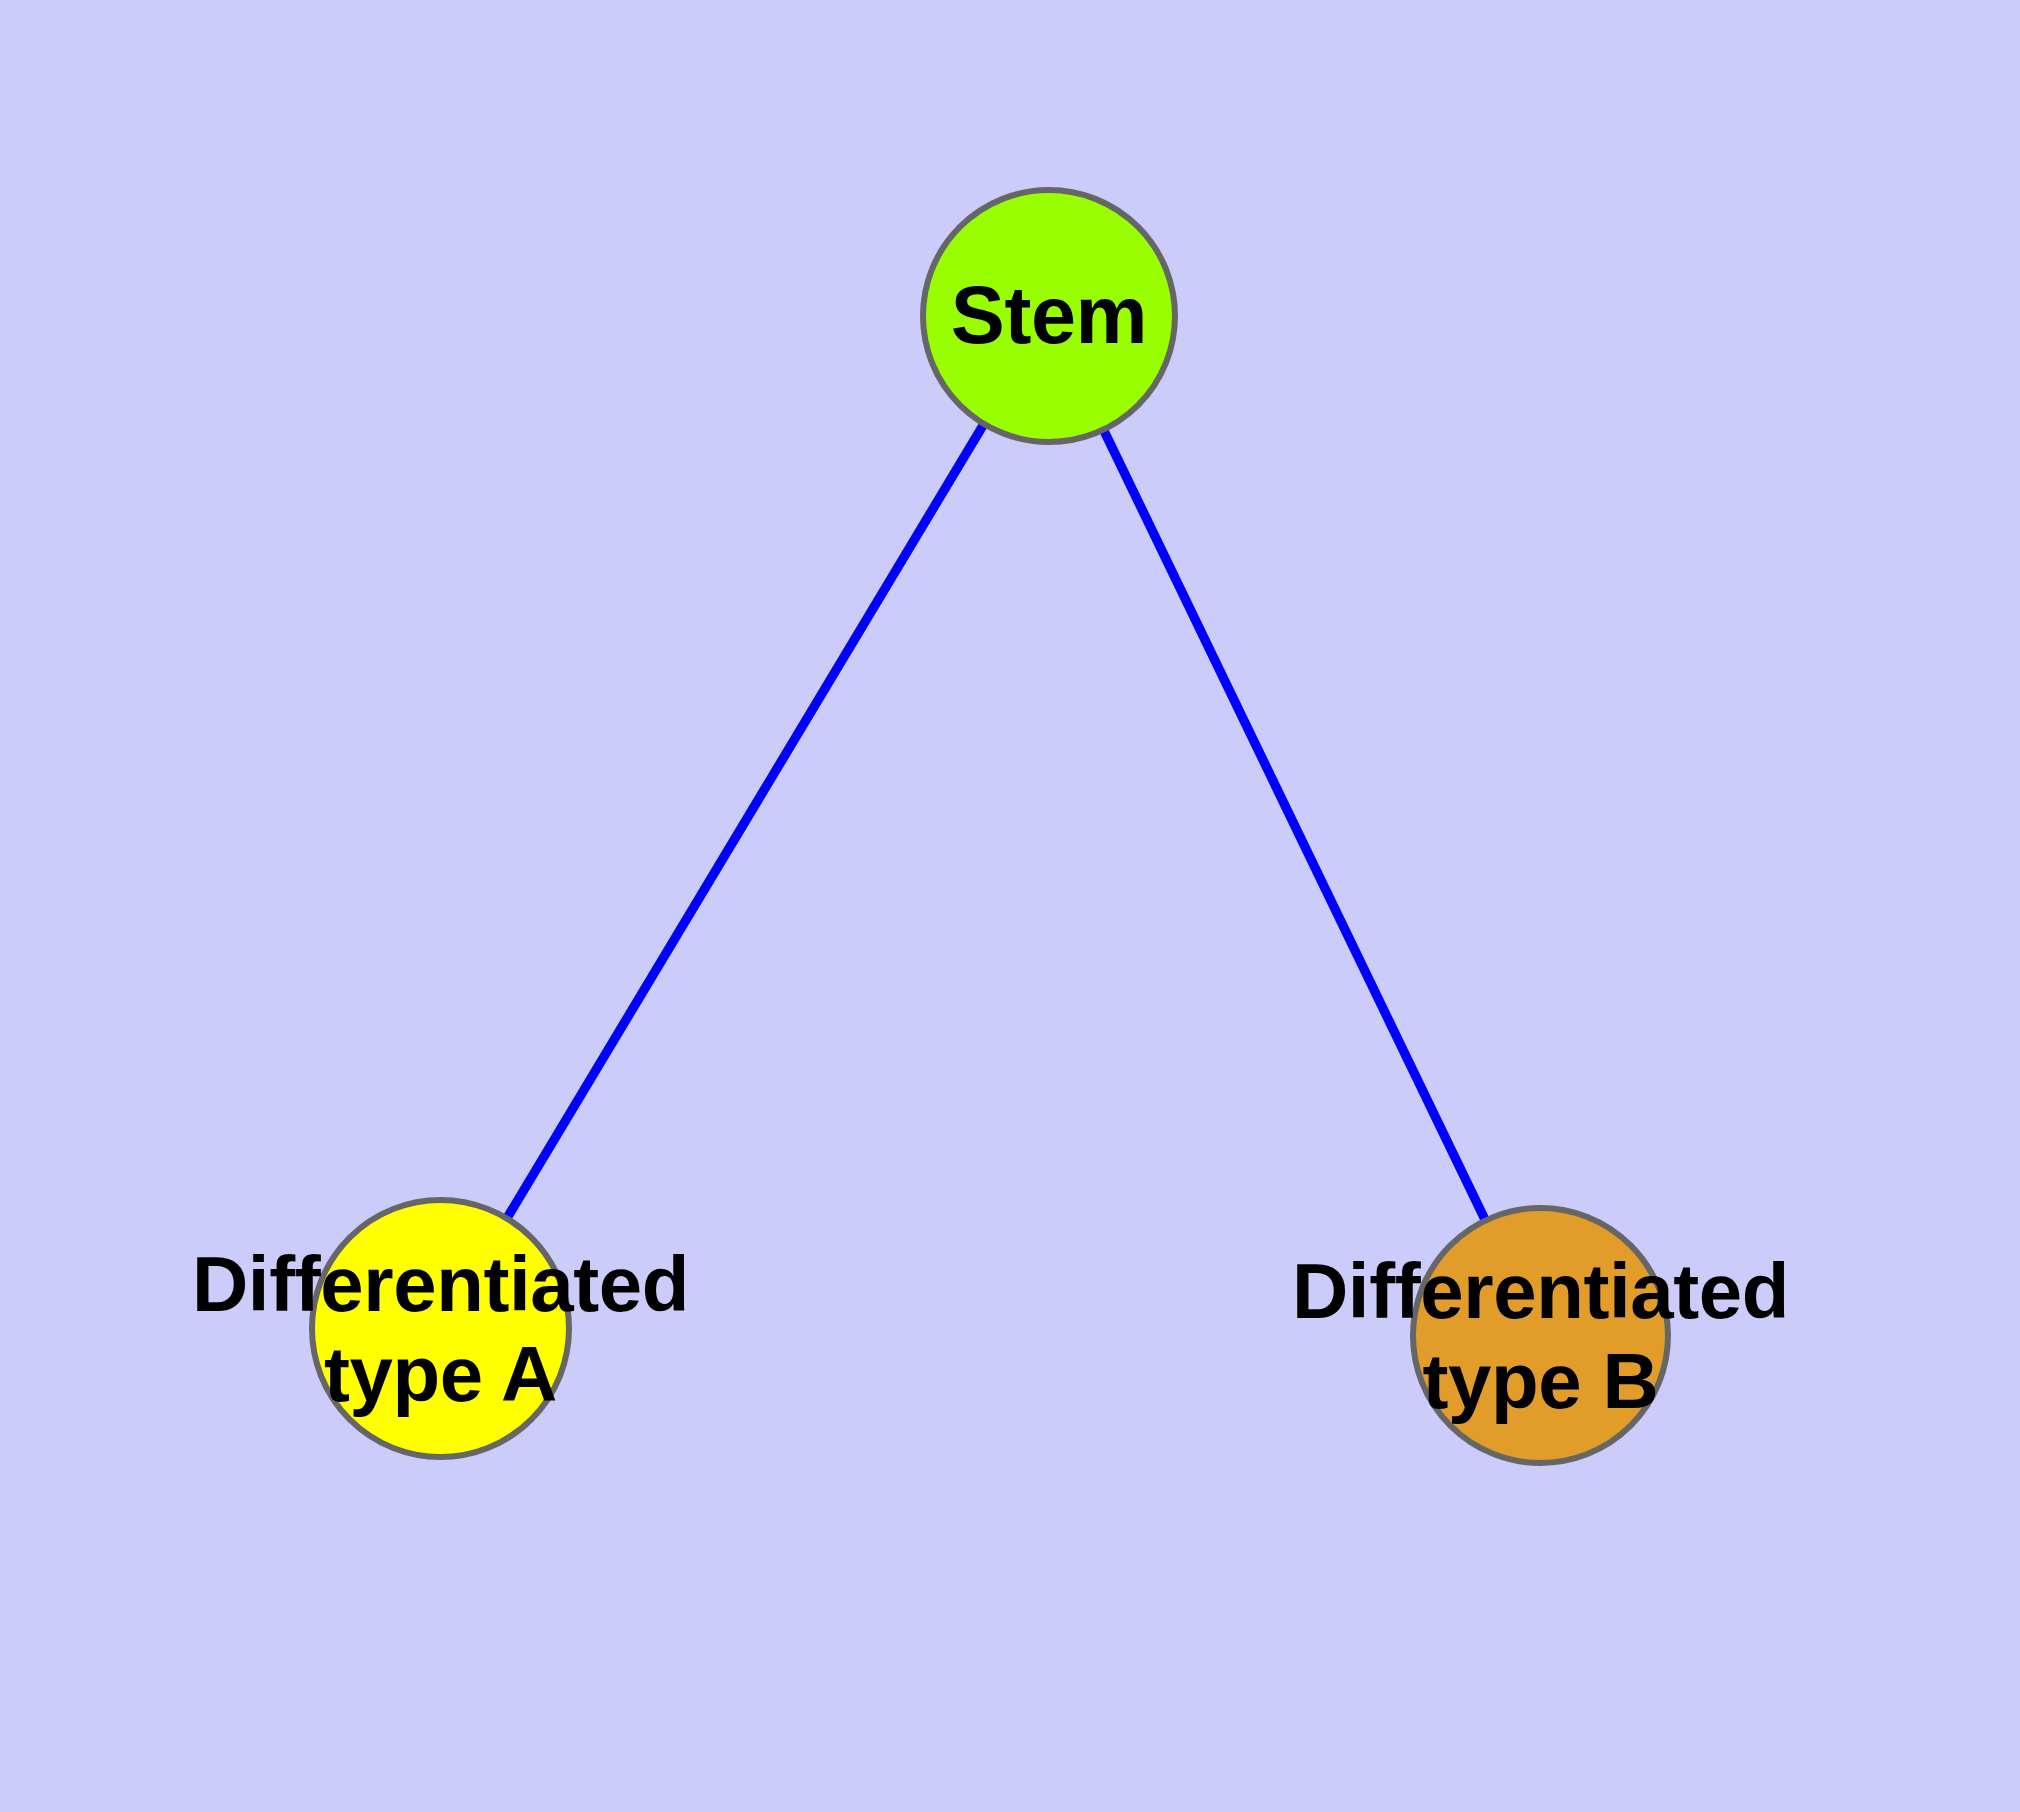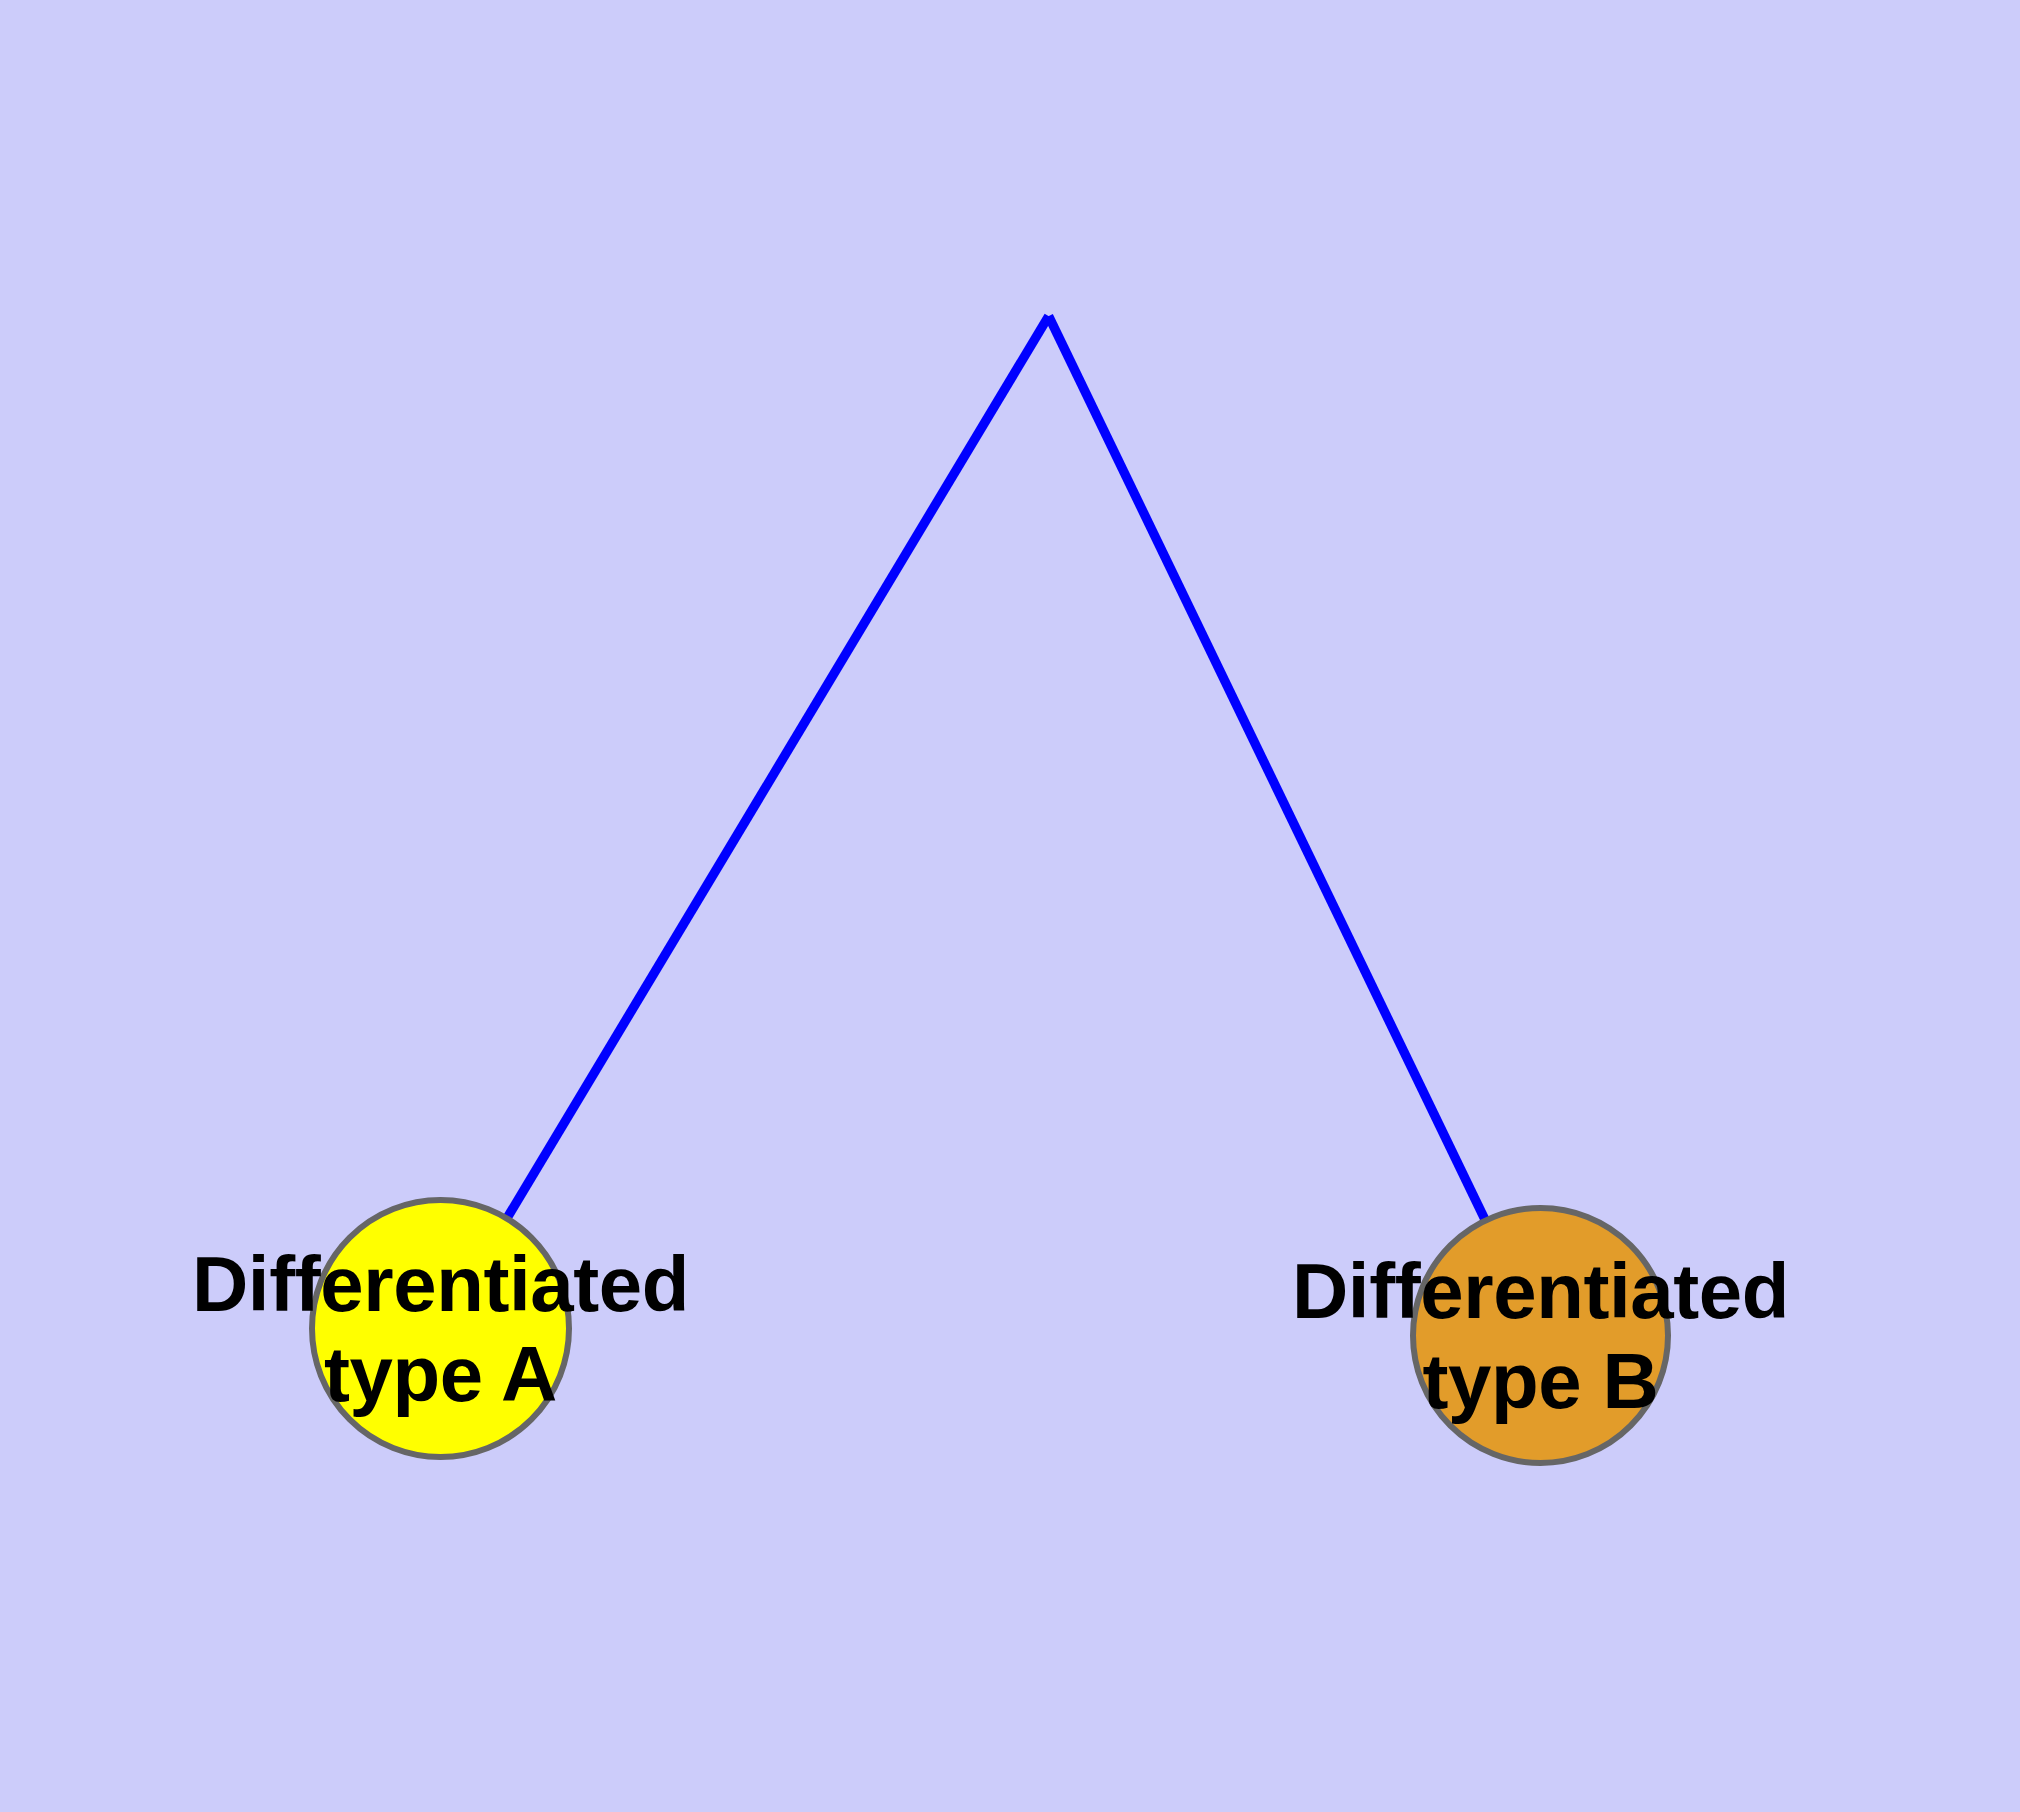--- a/index.html
+++ b/index.html
@@ -49,20 +49,23 @@
 </head>
 <body>
 
 <div id="graph-canvas" style="width: 2021px; height: 1812px; background: rgb(204, 204, 250);">
 
   <svg id="edge-layer" viewBox="0 0 2384 2138" style="width: 2021px; height: 1812px;">
     <line x1="1237" y1="373" x2="520" y2="1567" stroke="#0000ff" stroke-width="11"></line>
     <line x1="1237" y1="373" x2="1818" y2="1576" stroke="#0000ff" stroke-width="11"></line>
   </svg>
 
+  <div class="node" id="node-stem" style="left: 920px; top: 187px; width: 258px; height: 258px; background: rgb(153, 255, 0); border-color: rgb(102, 102, 102); border-width: 6px;">
+    <span class="node-label" style="font-size: 81px; color: rgb(0, 0, 0);">Stem</span>
+  </div>
 
   <div class="node" id="node-diff-a" style="left: 309px; top: 1197px; width: 263px; height: 263px; background: rgb(255, 255, 0); border-color: rgb(102, 102, 102); border-width: 6px;">
     <span class="node-label" style="font-size: 78px; color: rgb(0, 0, 0);">Differentiated
 type A</span>
   </div>
 
   <div class="node" id="node-diff-b" style="left: 1410px; top: 1205px; width: 261px; height: 261px; background: rgb(226, 156, 42); border-color: rgb(102, 102, 102); border-width: 6px;">
     <span class="node-label" style="font-size: 78px; color: rgb(0, 0, 0);">Differentiated
 type B</span>
   </div>

